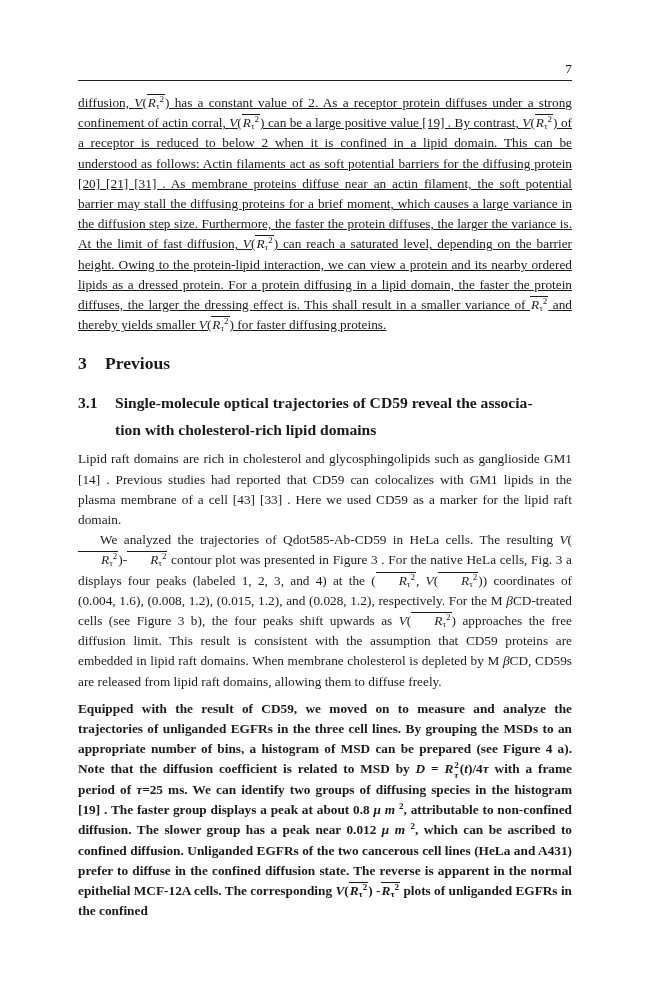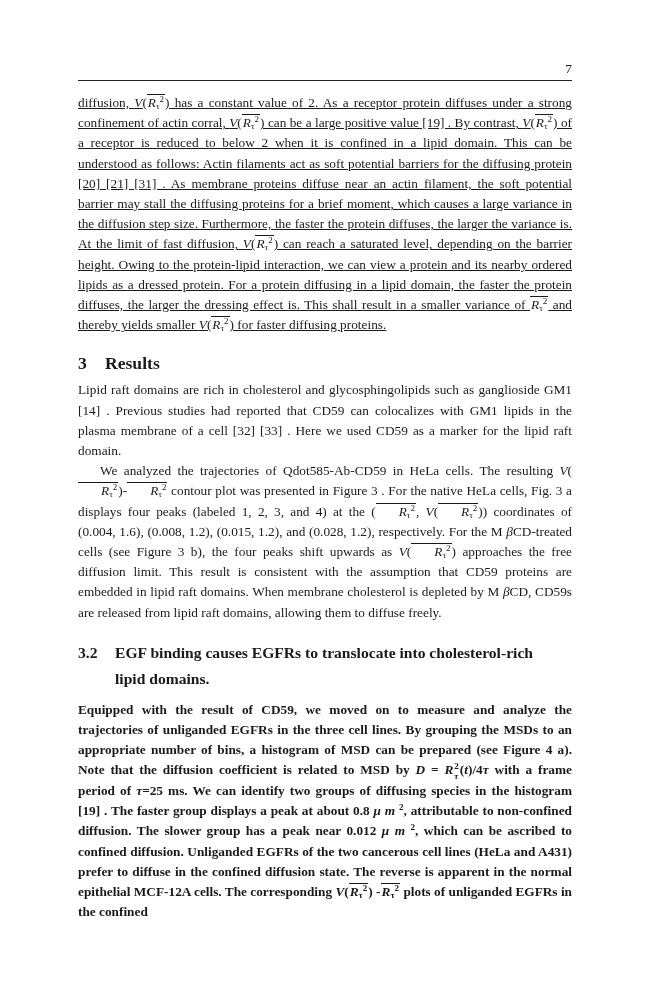--- a/index.html
+++ b/index.html
@@ -84,28 +84,28 @@
 
   <div class="page-head">
     <span class="pagenum">7</span>
     <hr class="rule">
   </div>
 
   <p class="body-par first">diffusion, <i>V</i>(<span class="ov"><i>R</i><sub>τ</sub><sup>2</sup></span>)  has a constant value of 2. As a receptor protein diffuses under a strong confinement of actin corral, <i>V</i>(<span class="ov"><i>R</i><sub>τ</sub><sup>2</sup></span>) can be a large positive value [19] . By contrast, <i>V</i>(<span class="ov"><i>R</i><sub>τ</sub><sup>2</sup></span>) of a receptor is reduced to below 2 when it is confined in a lipid domain. This can be understood as follows: Actin filaments act as soft potential barriers for the diffusing protein [20] [21] [31] . As membrane proteins diffuse near an actin filament, the soft potential barrier may stall the diffusing proteins for a brief moment, which causes a large variance in the diffusion step size. Furthermore, the faster the protein diffuses, the larger the variance is. At the limit of fast diffusion, <i>V</i>(<span class="ov"><i>R</i><sub>τ</sub><sup>2</sup></span>) can reach a saturated level, depending on the barrier height. Owing to the protein-lipid interaction, we can view a protein and its nearby ordered lipids as a dressed protein. For a protein diffusing in a lipid domain, the faster the protein diffuses, the larger the dressing effect is. This shall result in a smaller variance of <span class="ov"><i>R</i><sub>τ</sub><sup>2</sup></span> and thereby yields smaller <i>V</i>(<span class="ov"><i>R</i><sub>τ</sub><sup>2</sup></span>) for faster diffusing proteins.</p>
 
   <h1 class="sec">
     <span class="num">3</span>
-    <span class="txt">Results</span>
+    <span class="txt">Previous</span>
   </h1>
 
+  <h2 class="subsec">
+    <span class="num">3.1</span>
+    <span class="txt">Single-molecule optical trajectories of CD59 reveal the associa-<br>tion with cholesterol-rich lipid domains</span>
+  </h2>
 
-  <p class="body-par after-head">Lipid raft domains are rich in cholesterol and glycosphingolipids such as ganglioside GM1 [14] . Previous studies had reported that CD59 can colocalizes with GM1 lipids in the plasma membrane of a cell [32] [33] . Here we used CD59 as a marker for the lipid raft domain.</p>
+  <p class="body-par after-head">Lipid raft domains are rich in cholesterol and glycosphingolipids such as ganglioside GM1 [14] . Previous studies had reported that CD59 can colocalizes with GM1 lipids in the plasma membrane of a cell [43] [33] . Here we used CD59 as a marker for the lipid raft domain.</p>
 
   <p class="body-par indented">We analyzed the trajectories of Qdot585-Ab-CD59 in HeLa cells.  The resulting <i>V</i>(<span class="ov"><i>R</i><sub>τ</sub><sup>2</sup></span>)-<span class="ov"><i>R</i><sub>τ</sub><sup>2</sup></span> contour plot was presented in Figure 3 . For the native HeLa cells, Fig. 3 a displays four peaks (labeled 1, 2, 3, and 4) at the (<span class="ov"><i>R</i><sub>τ</sub><sup>2</sup></span>, <i>V</i>(<span class="ov"><i>R</i><sub>τ</sub><sup>2</sup></span>)) coordinates of (0.004, 1.6), (0.008, 1.2), (0.015, 1.2), and (0.028, 1.2), respectively. For the M <i>β</i>CD-treated cells (see Figure 3  b), the four peaks shift upwards as <i>V</i>(<span class="ov"><i>R</i><sub>τ</sub><sup>2</sup></span>) approaches the free diffusion limit. This result is consistent with the assumption that CD59 proteins are embedded in lipid raft domains. When membrane cholesterol is depleted by M <i>β</i>CD, CD59s are released from lipid raft domains, allowing them to diffuse freely.</p>
 
-  <h2 class="subsec s32">
-    <span class="num">3.2</span>
-    <span class="txt">EGF binding causes EGFRs to translocate into cholesterol-rich<br>lipid domains.</span>
-  </h2>
 
   <p class="body-par last-par">Equipped with the result of CD59, we moved on to measure and analyze the trajectories of unliganded EGFRs in the three cell lines. By grouping the MSDs to an appropriate number of bins, a histogram of MSD can be prepared (see Figure 4 a). Note that the diffusion coefficient is related to MSD by <i>D</i> = <i>R</i><span class="ss"><span>2</span><span><i>τ</i></span></span>(<i>t</i>)/4<i>τ</i> with a frame period of <i>τ</i>=25 ms. We can identify two groups of diffusing species in the histogram [19] . The faster group displays a peak at about 0.8 <i>μ m</i> <sup>2</sup>, attributable to non-confined diffusion. The slower group has a peak near 0.012 <i>μ m</i> <sup>2</sup>, which can be ascribed to confined diffusion. Unliganded EGFRs of the two cancerous cell lines (HeLa and A431) prefer to diffuse in the confined diffusion state. The reverse is apparent in the normal epithelial MCF-12A cells. The corresponding <i>V</i>(<span class="ov"><i>R</i><sub>τ</sub><sup>2</sup></span>) -<span class="ov"><i>R</i><sub>τ</sub><sup>2</sup></span> plots of unliganded EGFRs in the confined</p>
 
 </div>
 
 </body></html>

